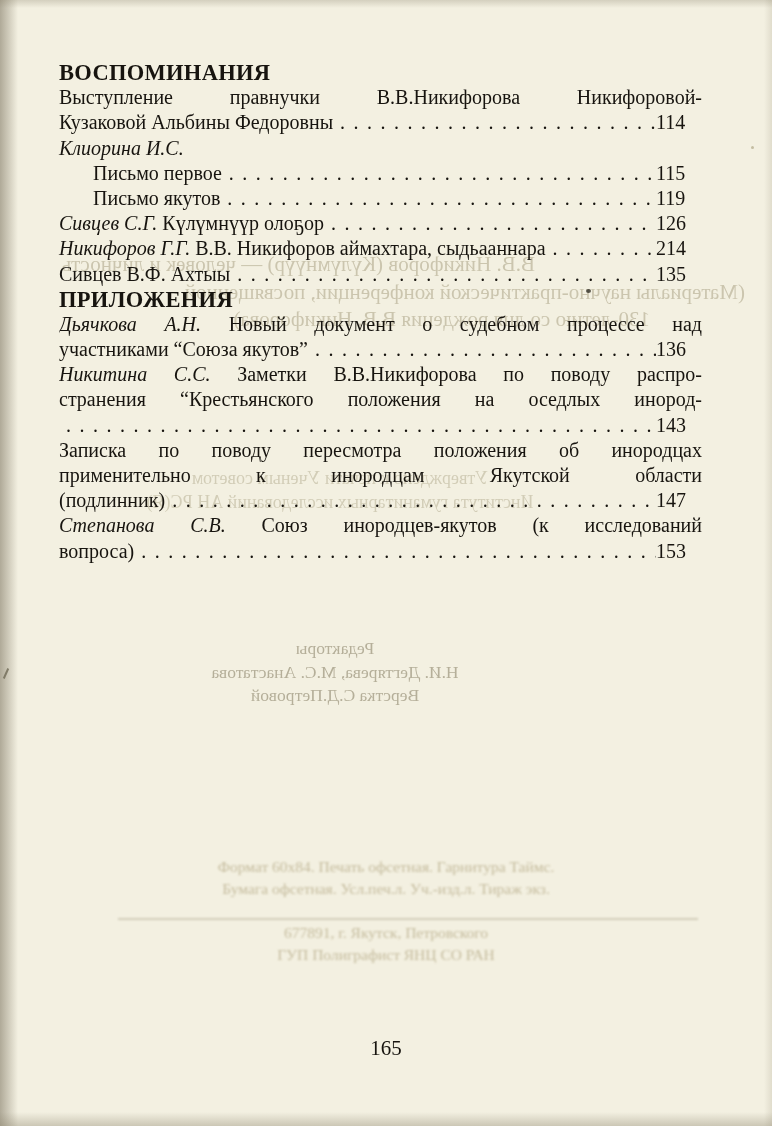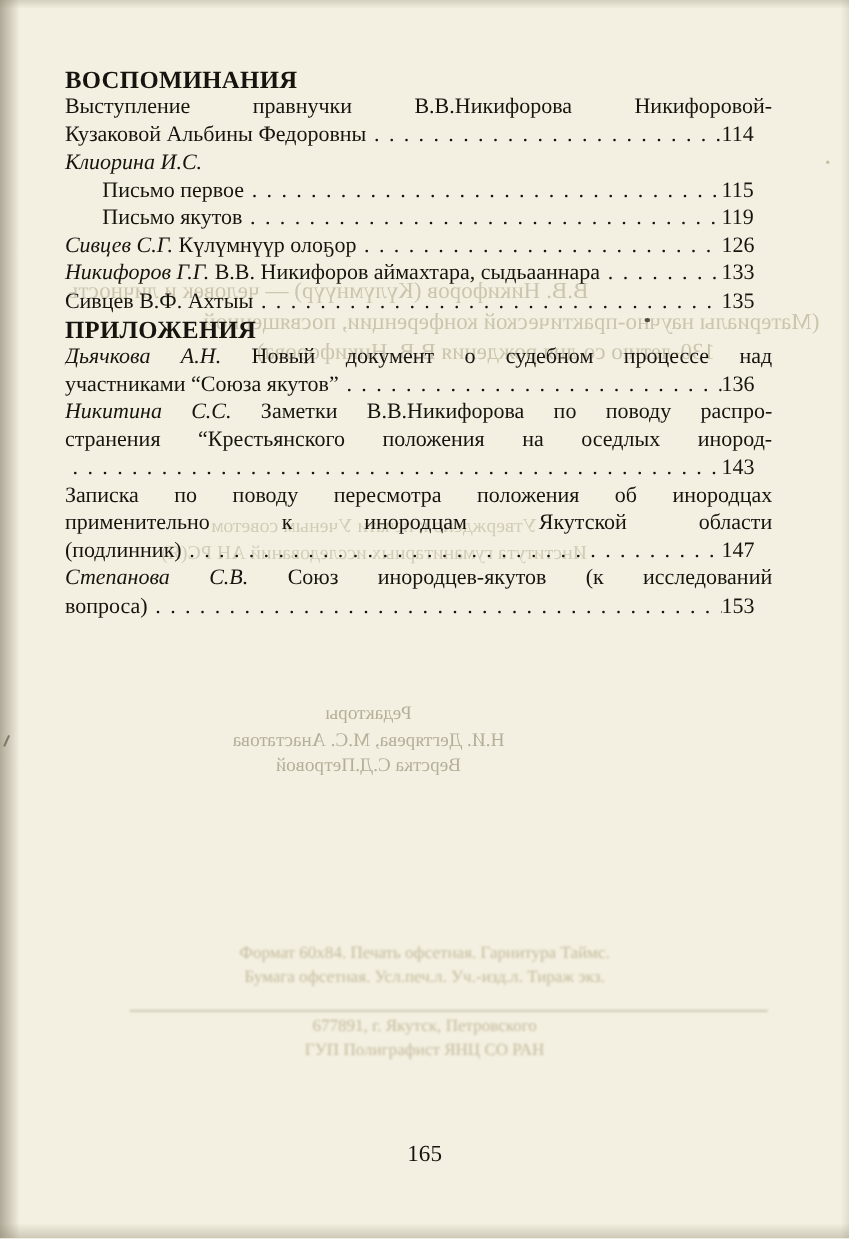--- a/index.html
+++ b/index.html
@@ -111,21 +111,21 @@
         <span class="num">119</span>
       </div>
       <div class="toc-line dotted">
         <span class="txt"><span class="it">Сивцев С.Г.</span><span> Күлүмнүүр олоҕор</span></span>
         <span class="leader">. . . . . . . . . . . . . . . . . . . . . . . . . . . . . . . . . . . . . . . . . . . . . . . . . . . . . . . . . . . . </span>
         <span class="num">126</span>
       </div>
       <div class="toc-line dotted">
         <span class="txt"><span class="it">Никифоров Г.Г.</span><span> В.В. Никифоров аймахтара, сыдьааннара</span></span>
         <span class="leader">. . . . . . . . . . . . . . . . . . . . . . . . . . . . . . . . . . . . . . . . . . . . . . . . . . . . . . . . . . . . </span>
-        <span class="num">133</span>
+        <span class="num">214</span>
       </div>
       <div class="toc-line dotted">
         <span class="txt"><span>Сивцев В.Ф. Ахтыы</span></span>
         <span class="leader">. . . . . . . . . . . . . . . . . . . . . . . . . . . . . . . . . . . . . . . . . . . . . . . . . . . . . . . . . . . . </span>
         <span class="num">135</span>
       </div>
       <div class="toc-line heading">ПРИЛОЖЕНИЯ</div>
       <div class="toc-line just"><span class="it">Дьячкова А.Н.</span><span> Новый документ о судебном процессе над</span></div>
       <div class="toc-line dotted">
         <span class="txt"><span>участниками “Союза якутов”</span></span>

